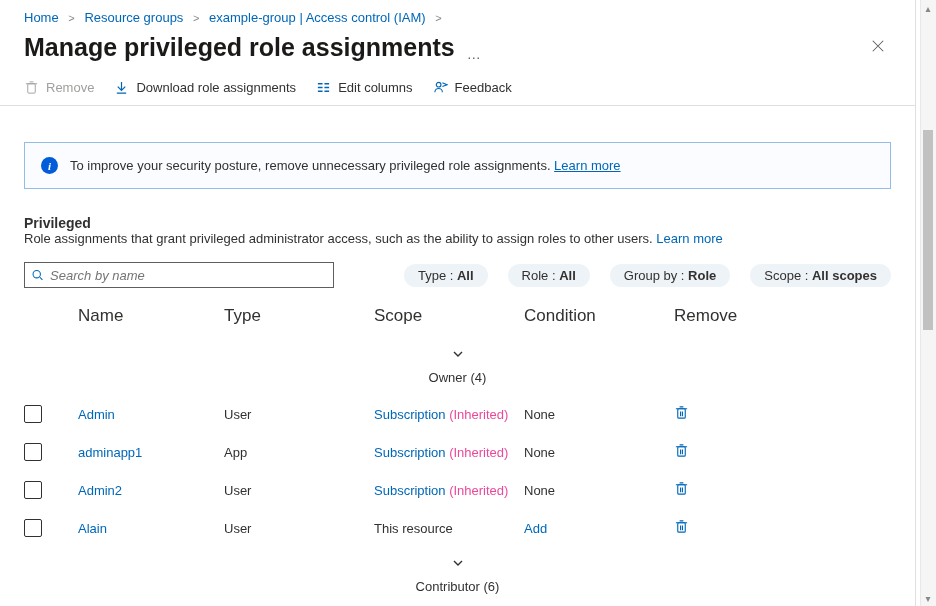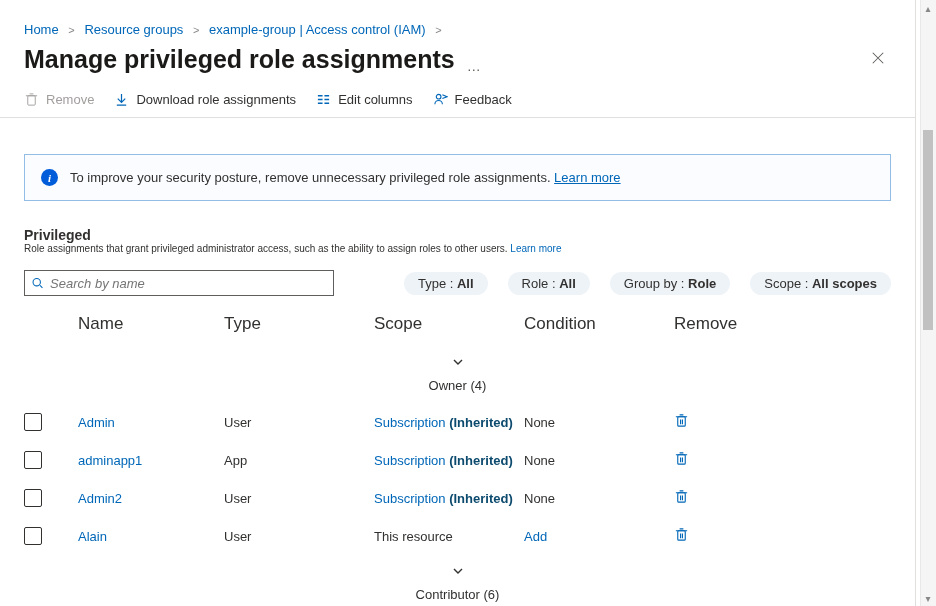--- a/index.html
+++ b/index.html
@@ -45,21 +45,21 @@
   display: flex;
   align-items: center;
   justify-content: center;
   font-size: 10px;
   color: #888;
 }
 .scrollbar-arrow.up { top: 0; }
 .scrollbar-arrow.down { bottom: 0; }
 
 .breadcrumb {
-  padding: 22px 24px 6px;
+  padding: 10px 24px 6px;
   font-size: 13px;
   color: #605e5c;
 }
 .breadcrumb a { color: #0067b8; text-decoration: none; }
 .breadcrumb .sep { color: #888; margin: 0 6px; font-size: 11px; }
 
 .header {
   display: flex;
   align-items: center;
   justify-content: space-between;
@@ -123,21 +123,21 @@
   font-size: 11px;
   flex-shrink: 0;
 }
 .info-banner a { color: #0067b8; text-decoration: underline; }
 
 .section-title {
   font-size: 14px;
   font-weight: 600;
 }
 .section-desc {
-  font-size: 10px;
+  font-size: 13px;
   color: #323130;
   margin-bottom: 16px;
 }
 .section-desc a { color: #0067b8; text-decoration: none; }
 
 .filter-row {
   display: flex;
   align-items: center;
   gap: 20px;
   margin-bottom: 4px;
@@ -201,21 +201,21 @@
   padding: 10px 0;
   font-size: 13px;
 }
 .checkbox {
   width: 18px; height: 18px;
   border: 1px solid #323130;
   border-radius: 2px;
   cursor: pointer;
 }
 .link { color: #0067b8; text-decoration: none; cursor: pointer; }
-.scope-inh { color: #0c4a6e; font-weight: bold; }
+.scope-inh { color: #ec4899; }
 .trash-icon { color: #0067b8; cursor: pointer; }
 .trash-icon svg { width: 15px; height: 15px; }
 </style>
 </head>
 <body>
 
 <div class="page">
   <div class="breadcrumb">
     <a>Home</a>
     <span class="sep">&gt;</span>

